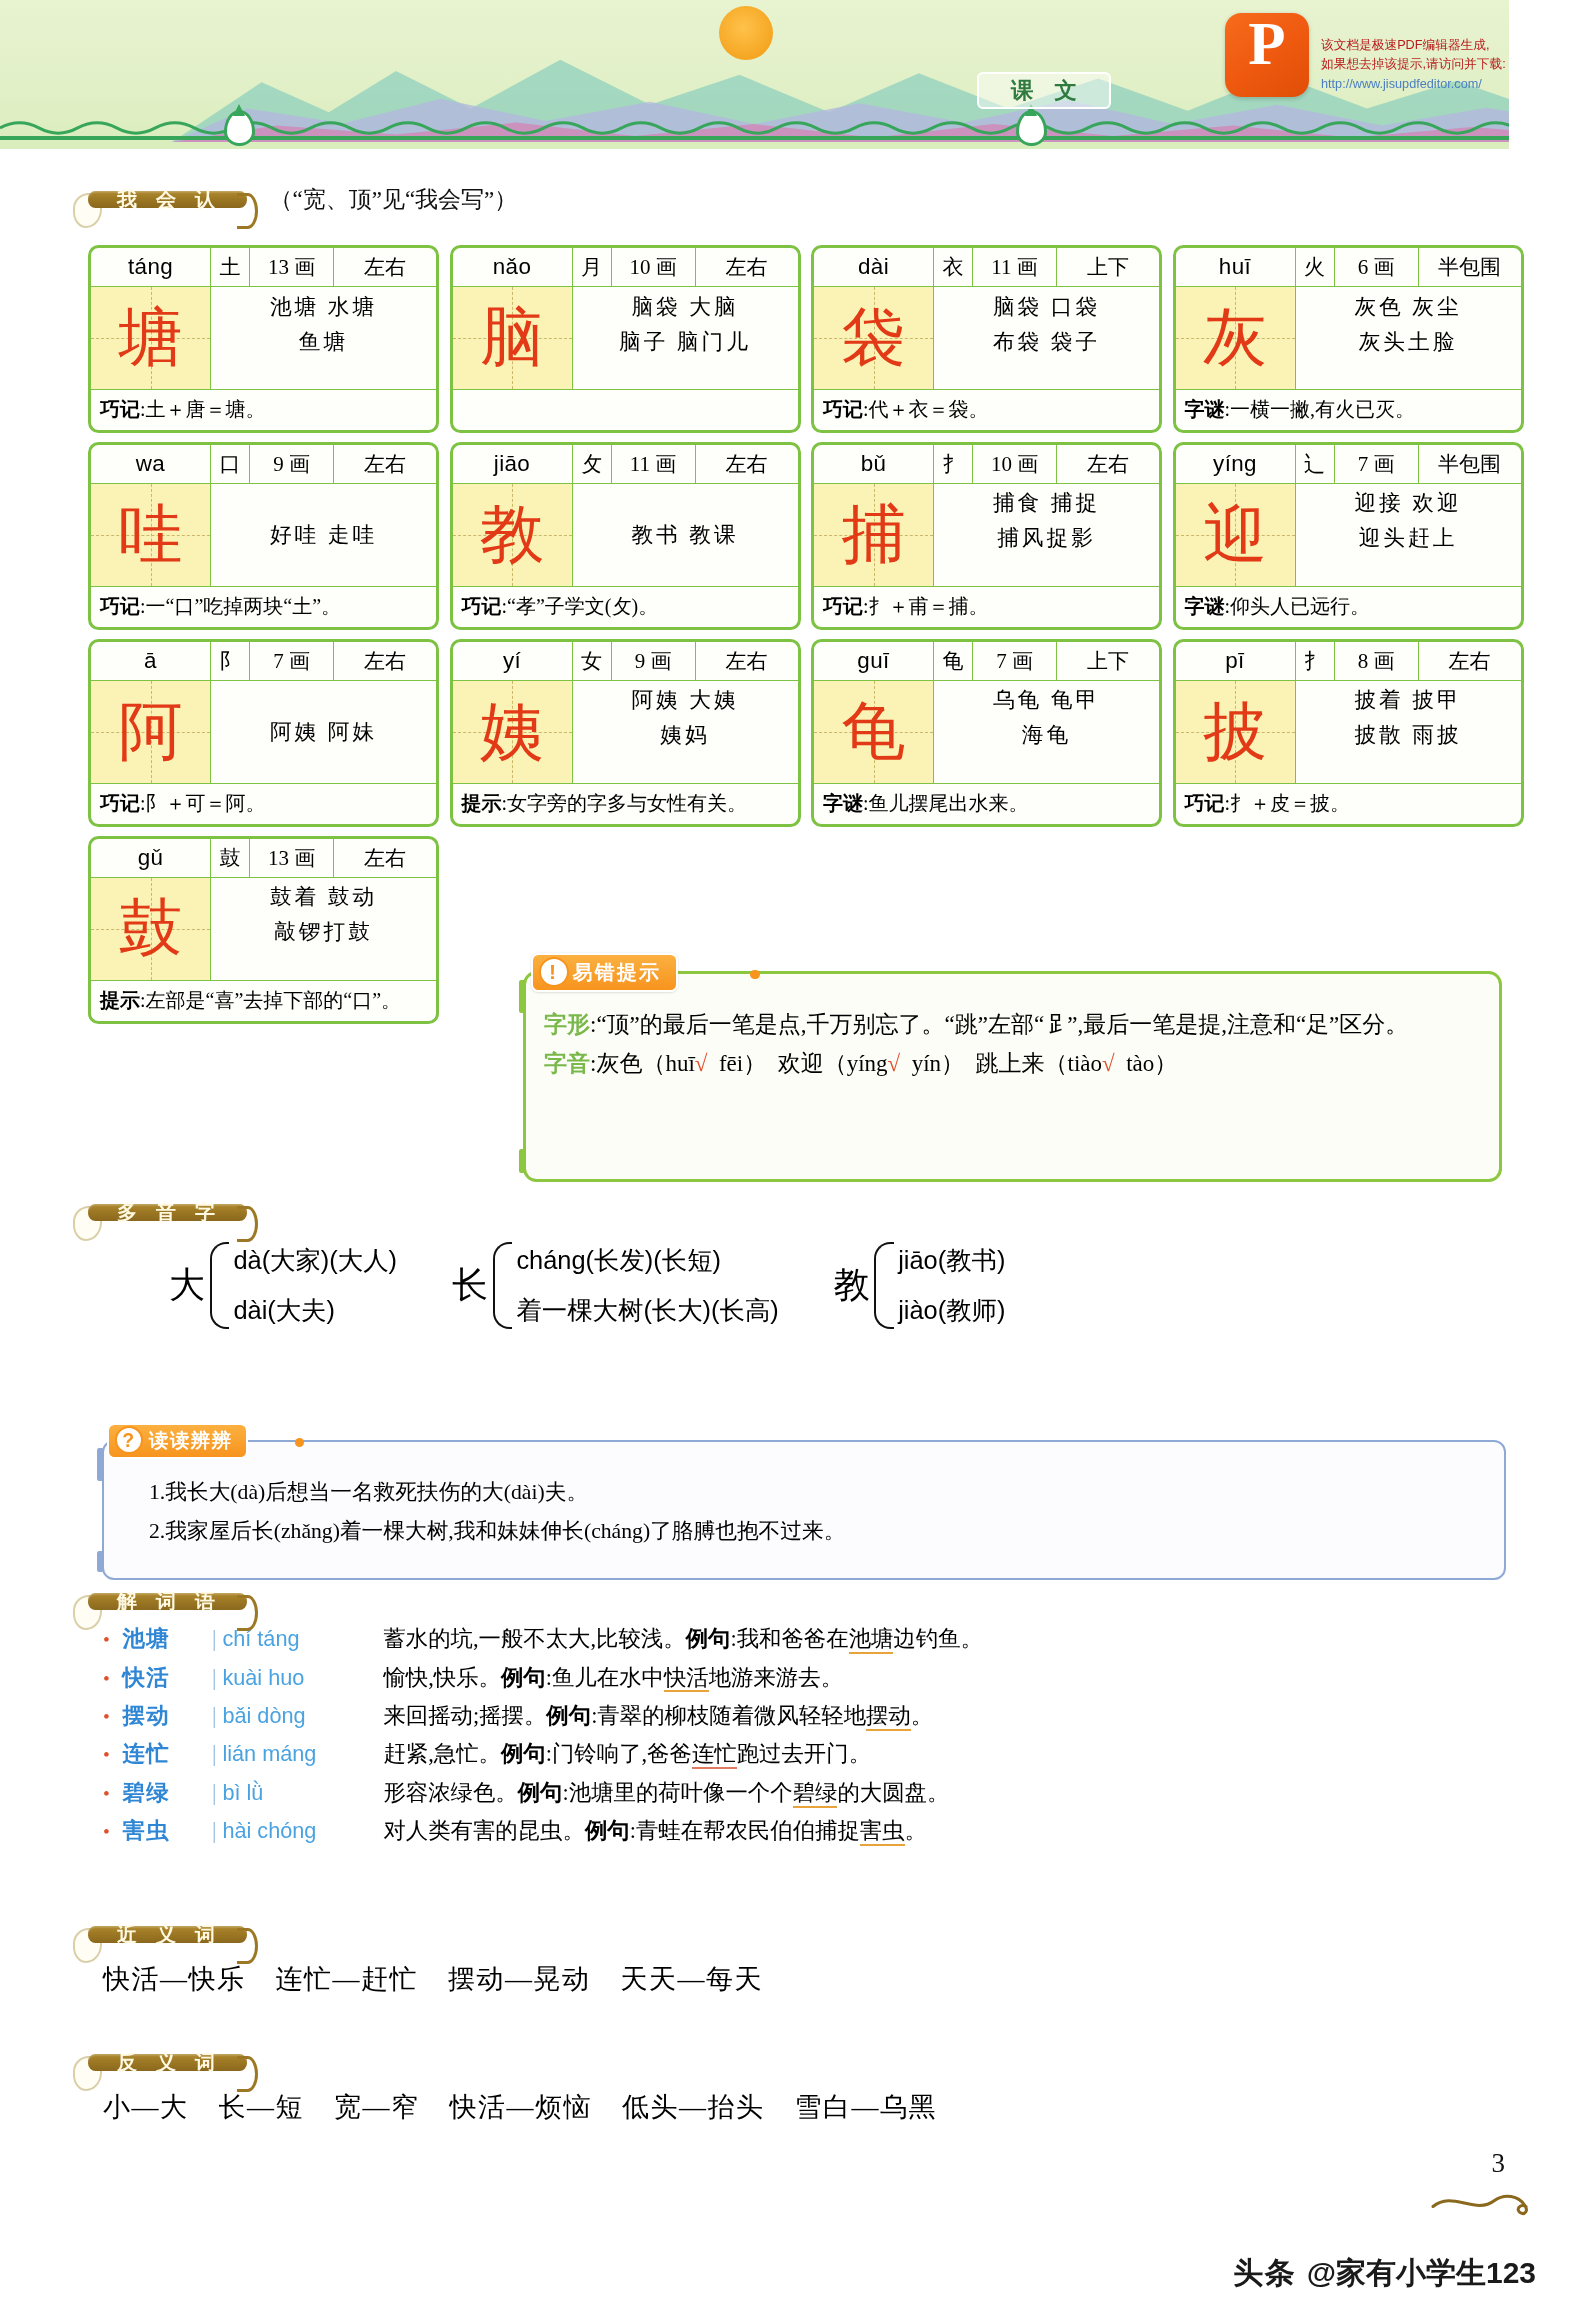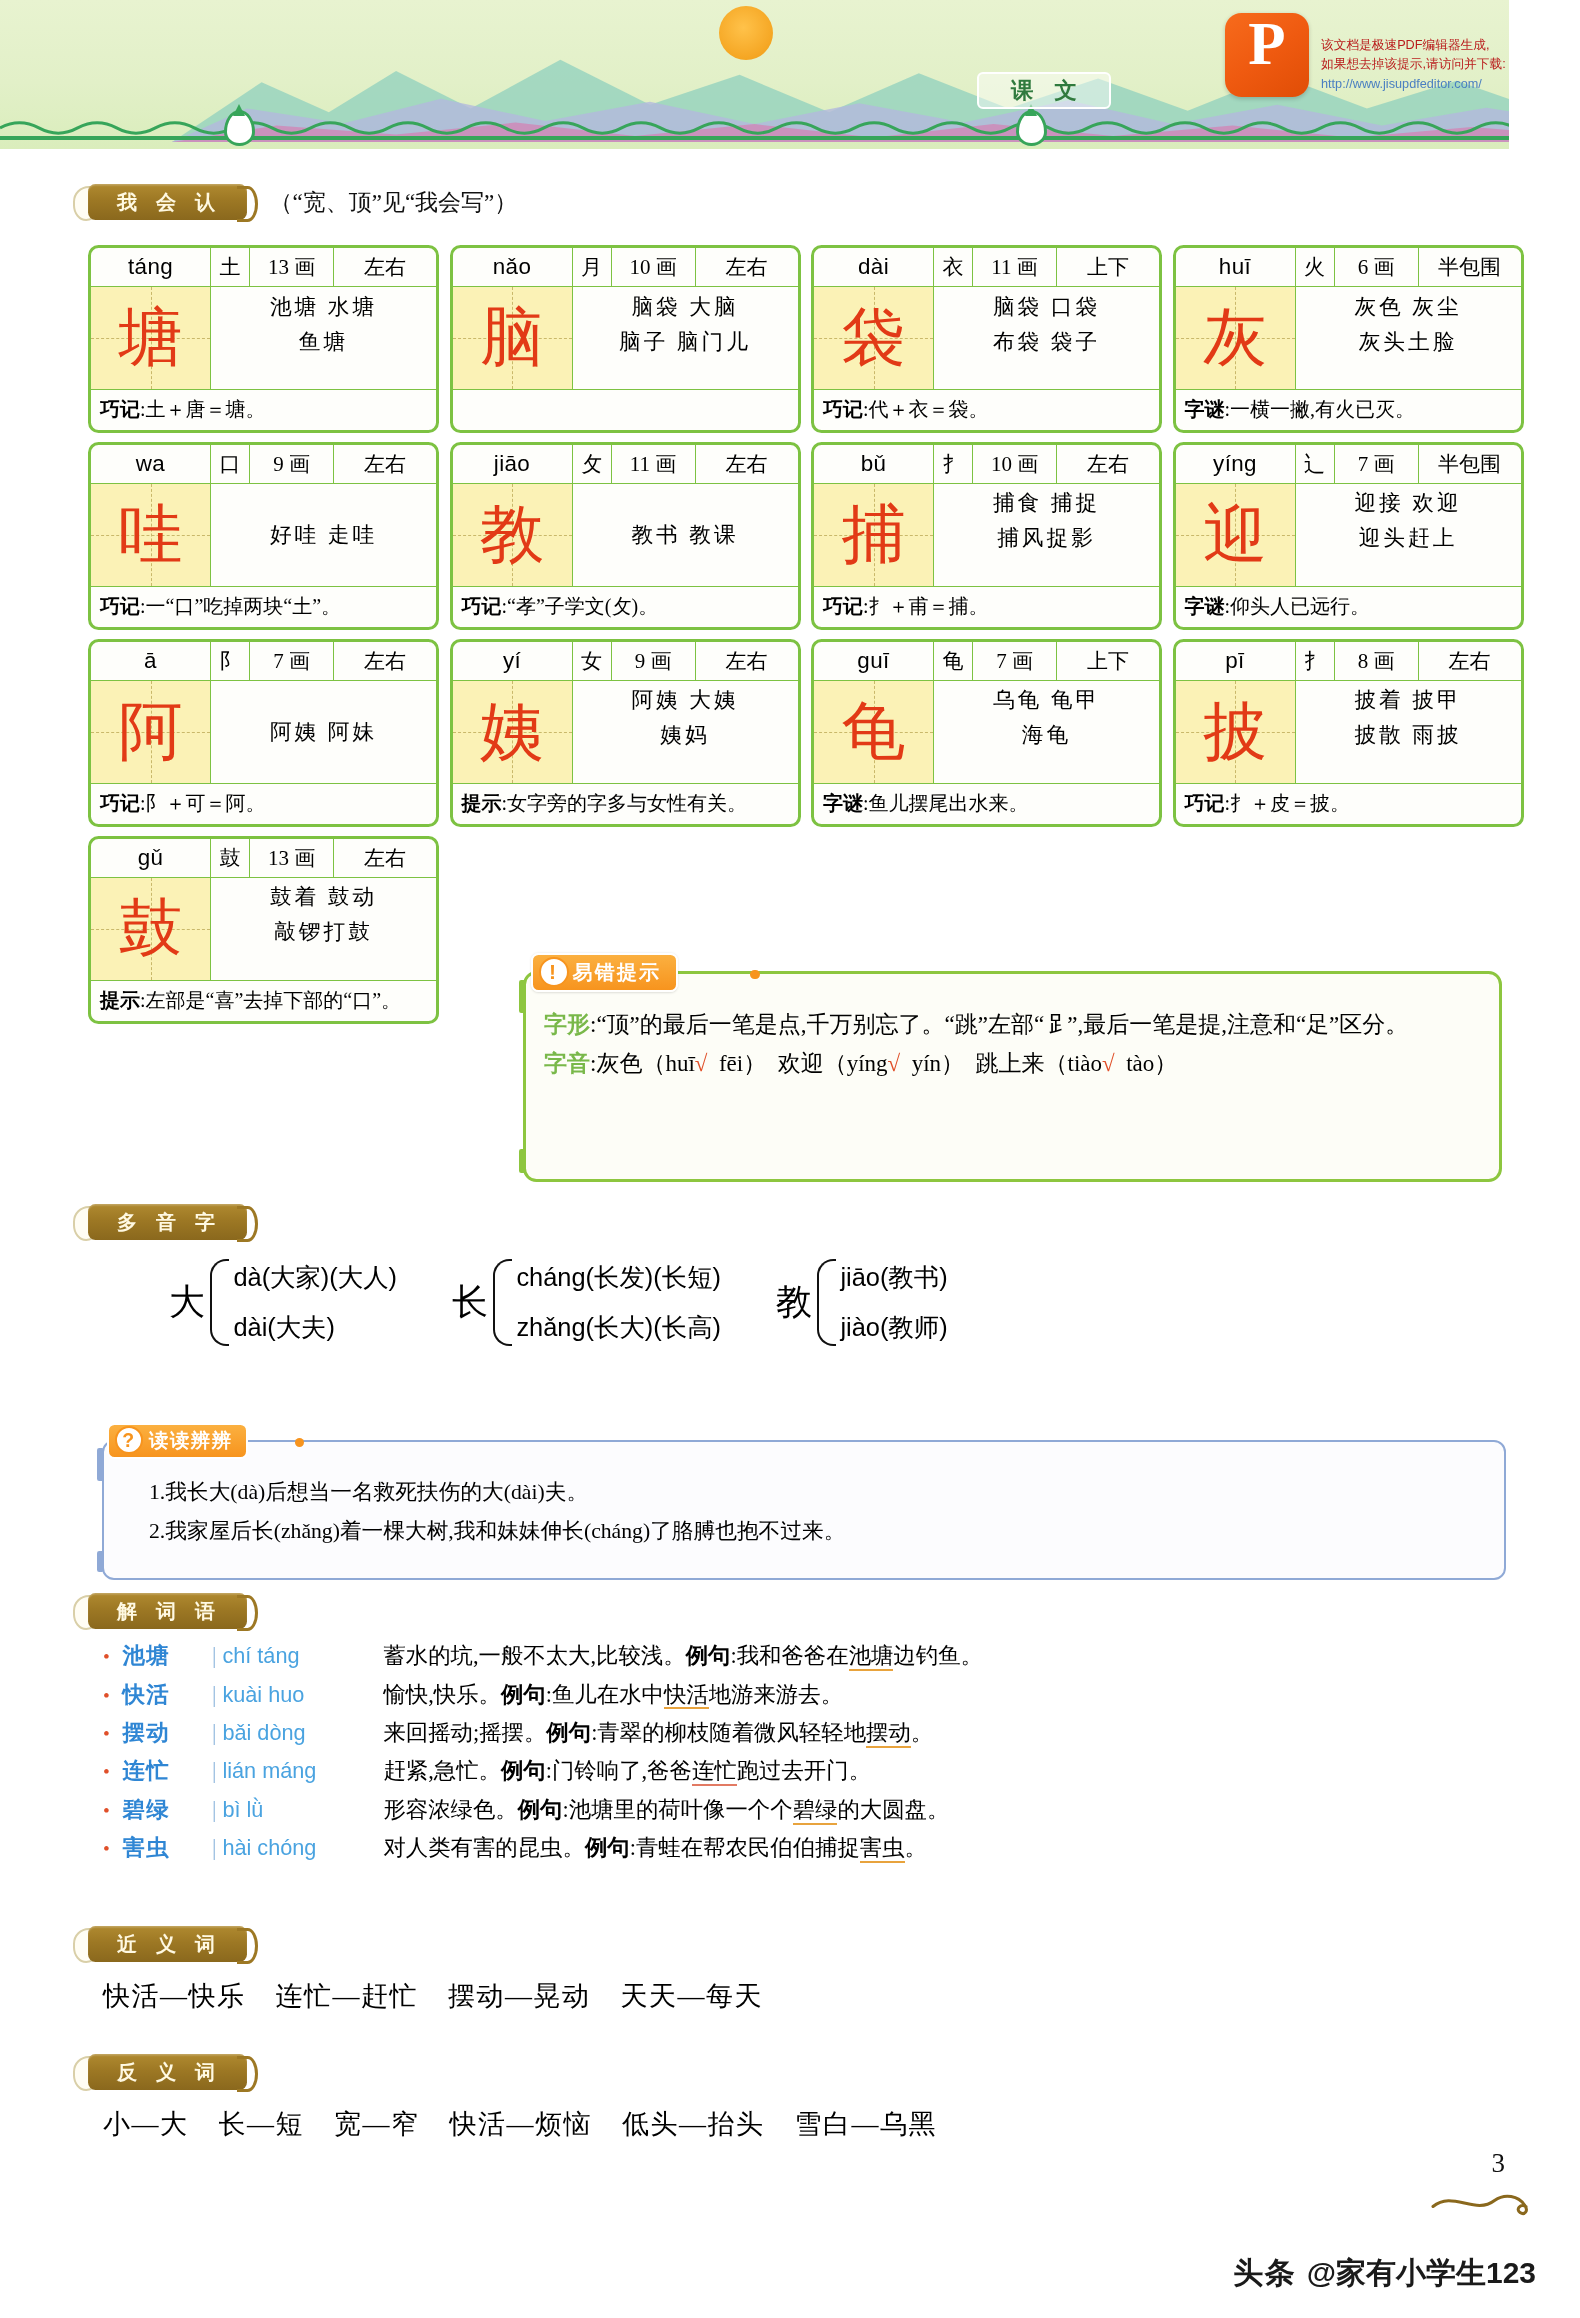--- a/index.html
+++ b/index.html
@@ -86,21 +86,21 @@
   .pdf-lines { padding-top: 22.4px; }
   .pdf-lines div {
     font-family: "Liberation Sans", sans-serif;
     font-size: 12.7px; color: #b91c1c; line-height: 1.55; white-space: nowrap;
   }
   .pdf-url { color: #4a7fc1 !important; }
 
   
   .plaque {
     display: inline-flex; align-items: center;
-    position: relative; height: 36px;
+    position: relative; height: 17px;
     padding: 0 25.4px 0 22.4px;
     background: linear-gradient(to bottom, #b08a30 0%, #9d7824 45%, #8a681d 100%);
     border-radius: 7.5px;
     color: #fff9e2;
     font-family: "Liberation Sans", sans-serif;
     font-weight: bold; font-size: 20px; letter-spacing: 6.7px; text-indent: 6.7px;
     box-shadow: inset 0 1.5px 1.5px rgba(255,255,255,0.25);
   }
   .plaque::before {
     content: ""; position: absolute; left: -15px; top: 1.5px;
@@ -672,21 +672,21 @@
       <div class="dy-lines">
         <div class="dy-py">dà(大家)(大人)</div>
         <div class="dy-py">dài(大夫)</div>
       </div>
     </div>
     <div class="dy-item">
       <div class="dy-char">长</div>
       <div class="dy-brace"></div>
       <div class="dy-lines">
         <div class="dy-py">cháng(长发)(长短)</div>
-        <div class="dy-py">zhǎng(长大)(长高)</div>
+        <div class="dy-py">着一棵大树(长大)(长高)</div>
       </div>
     </div>
     <div class="dy-item">
       <div class="dy-char">教</div>
       <div class="dy-brace"></div>
       <div class="dy-lines">
         <div class="dy-py">jiāo(教书)</div>
         <div class="dy-py">jiào(教师)</div>
       </div>
     </div>

